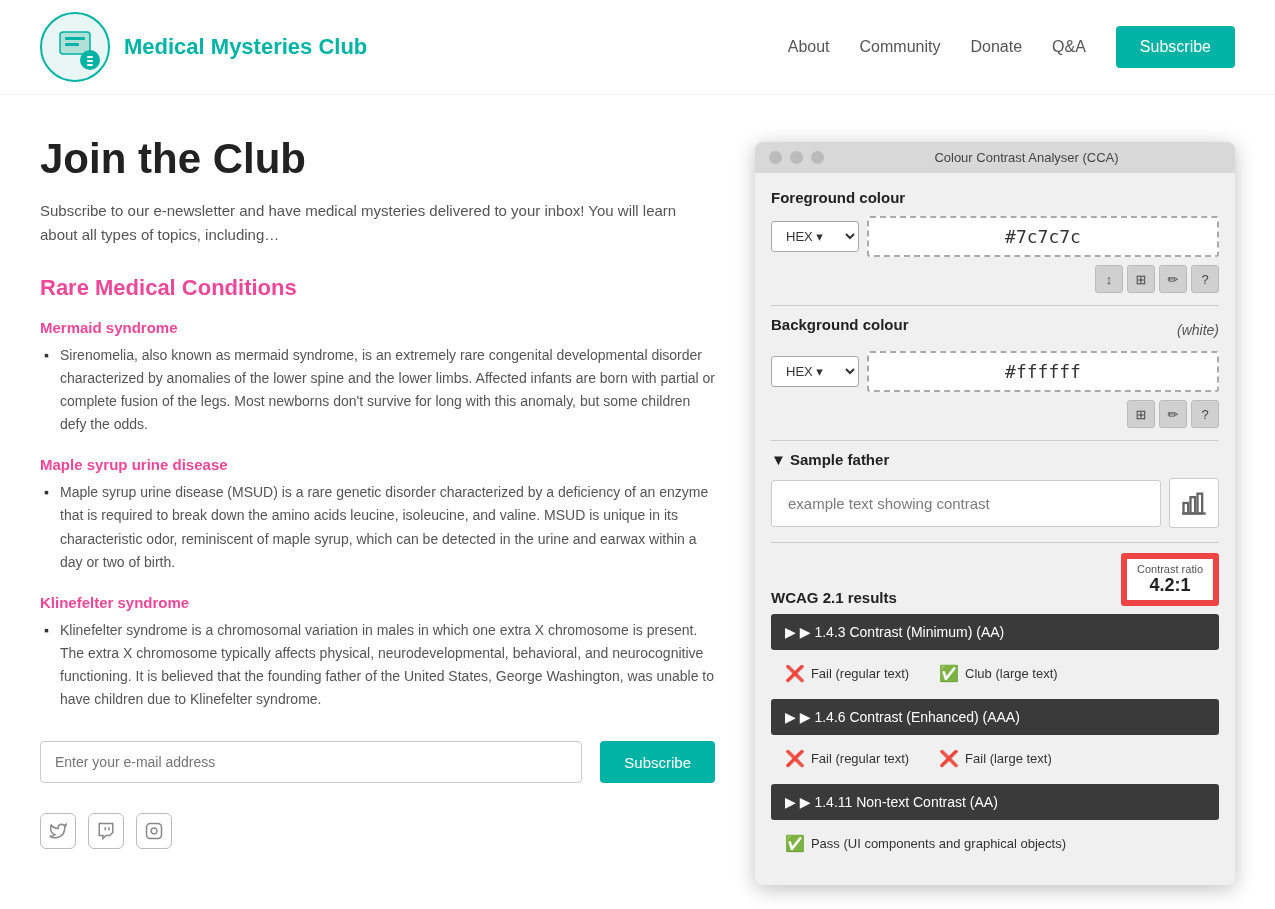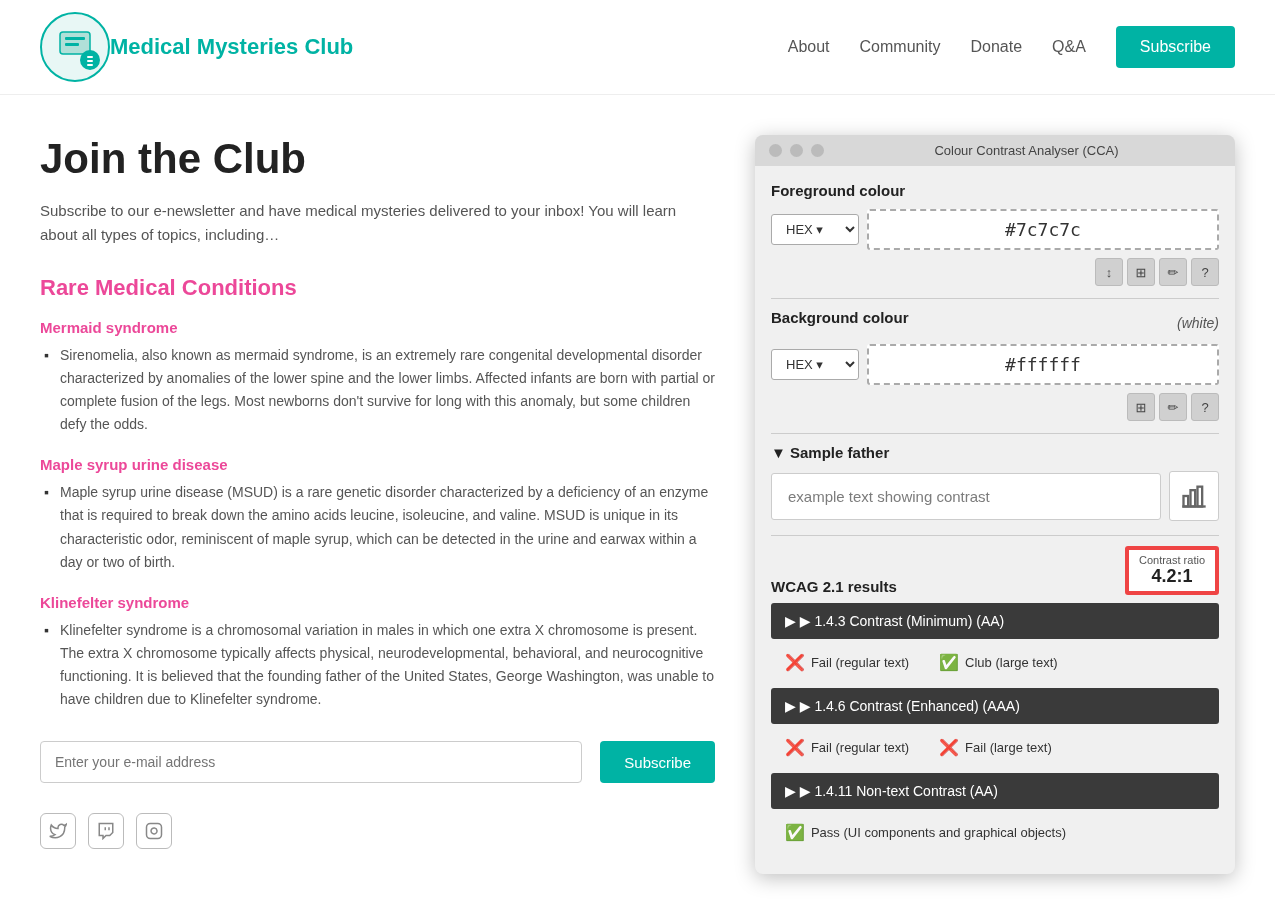--- a/index.html
+++ b/index.html
@@ -9,20 +9,21 @@
     .navbar {
       display: flex;
       align-items: center;
       justify-content: space-between;
       padding: 12px 40px;
       border-bottom: 1px solid #eee;
     }
     .navbar-brand {
       display: flex;
       align-items: center;
+      gap: 14px;
     }
     .brand-logo {
       width: 70px;
       height: 70px;
     }
     .brand-name {
       color: #00b3a4;
       font-size: 22px;
       font-weight: bold;
       font-family: Arial, sans-serif;
@@ -147,20 +148,21 @@
       justify-content: center;
       color: #888;
       font-size: 16px;
       cursor: pointer;
     }
 
     
     .right-col {
       width: 480px;
       flex-shrink: 0;
+      margin-top: 7px;
     }
     .cca-window {
       background: #f0f0f0;
       border-radius: 8px;
       box-shadow: 0 4px 20px rgba(0,0,0,0.25);
       overflow: hidden;
       font-family: Arial, sans-serif;
     }
     .cca-titlebar {
       background: #d8d8d8;
@@ -298,21 +300,21 @@
       align-items: flex-end;
       justify-content: space-between;
       margin-bottom: 8px;
     }
     .wcag-title {
       font-size: 15px;
       font-weight: bold;
       color: #222;
     }
     .contrast-ratio-box {
-      border: 4px solid #ef4444;
+      border: 6px solid #ef4444;
       border-radius: 3px;
       padding: 4px 10px;
       text-align: center;
       background: #fff;
     }
     .contrast-ratio-label {
       font-size: 11px;
       color: #555;
     }
     .contrast-ratio-value {

